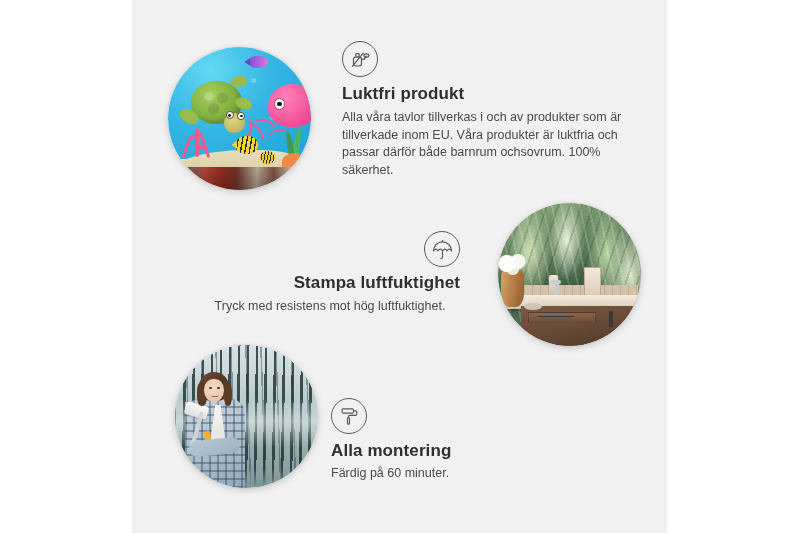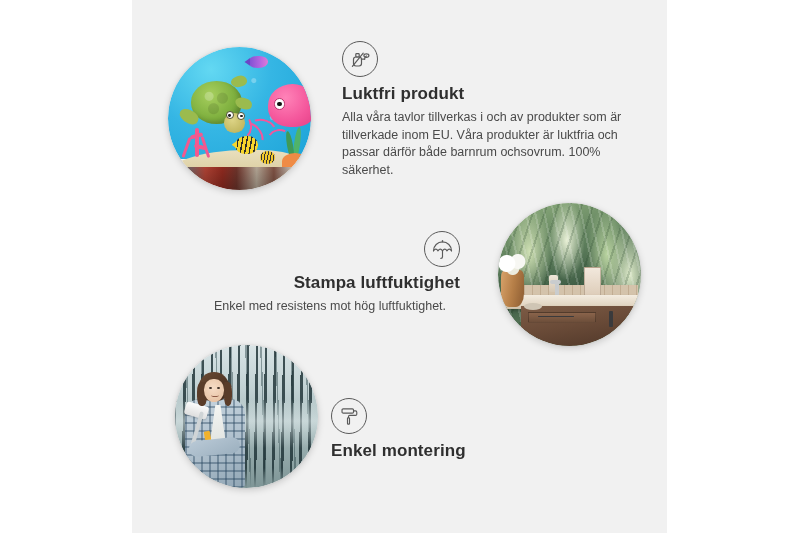--- a/index.html
+++ b/index.html
@@ -453,21 +453,21 @@
         <svg width="23" height="23" viewBox="0 0 24 24" fill="none" stroke="#5a5a5a" stroke-width="1.2" stroke-linecap="round" stroke-linejoin="round">
           <path d="M2.6 13.4a9.4 9.4 0 0 1 18.8 0"></path>
           <path d="M2.6 13.4c1.6-2.4 3.2-2.4 4.7 0 1.6-2.4 3.2-2.4 4.7 0 1.6-2.4 3.2-2.4 4.7 0 1.6-2.4 3.2-2.4 4.7 0"></path>
           <path d="M12 13.4v6.2"></path>
           <path d="M12 19.6a1.7 1.7 0 0 1-1.7 1.7"></path>
           <path d="M12 4v-1.3"></path>
         </svg>
       </div>
     </div>
     <div class="blk-title">Stampa luftfuktighet</div>
-    <div class="blk-body">Enkel med resistens mot hög luftfuktighet.</div>
+    <div class="blk-body">Tryck med resistens mot hög luftfuktighet.</div>
   </div>
 
   <div class="photo-circle" id="circle-forest">
     <div class="photo-inner">
       <div class="forest-bg"></div>
       <div class="forest-mist"></div>
       <div class="person-body"></div>
       <div class="person-shirt-white"></div>
       <div class="roller-pad"></div>
       <div class="roller-handle"></div>
@@ -484,16 +484,17 @@
   </div>
 
   <div class="block" id="block-mounting">
     <div class="icon-circle">
       <svg width="23" height="23" viewBox="0 0 24 24" fill="none" stroke="#5a5a5a" stroke-width="1.2" stroke-linecap="round" stroke-linejoin="round">
         <rect x="4.2" y="4" width="12" height="4.4" rx="1.2"></rect>
         <path d="M16.2 6.2h2.1a1.3 1.3 0 0 1 1.3 1.3v2.1a1.3 1.3 0 0 1-1.3 1.3h-6.1a1.3 1.3 0 0 0-1.3 1.3v1.1"></path>
         <rect x="9.9" y="13.3" width="2.1" height="6.7" rx="0.7"></rect>
       </svg>
     </div>
-    <div class="blk-title">Enkel montering</div>
+    <div class="blk-title">Alla montering</div>
+    <div class="blk-body">Färdig på 60 minuter.</div>
   </div>
 
 </div>
 
 </body></html>

